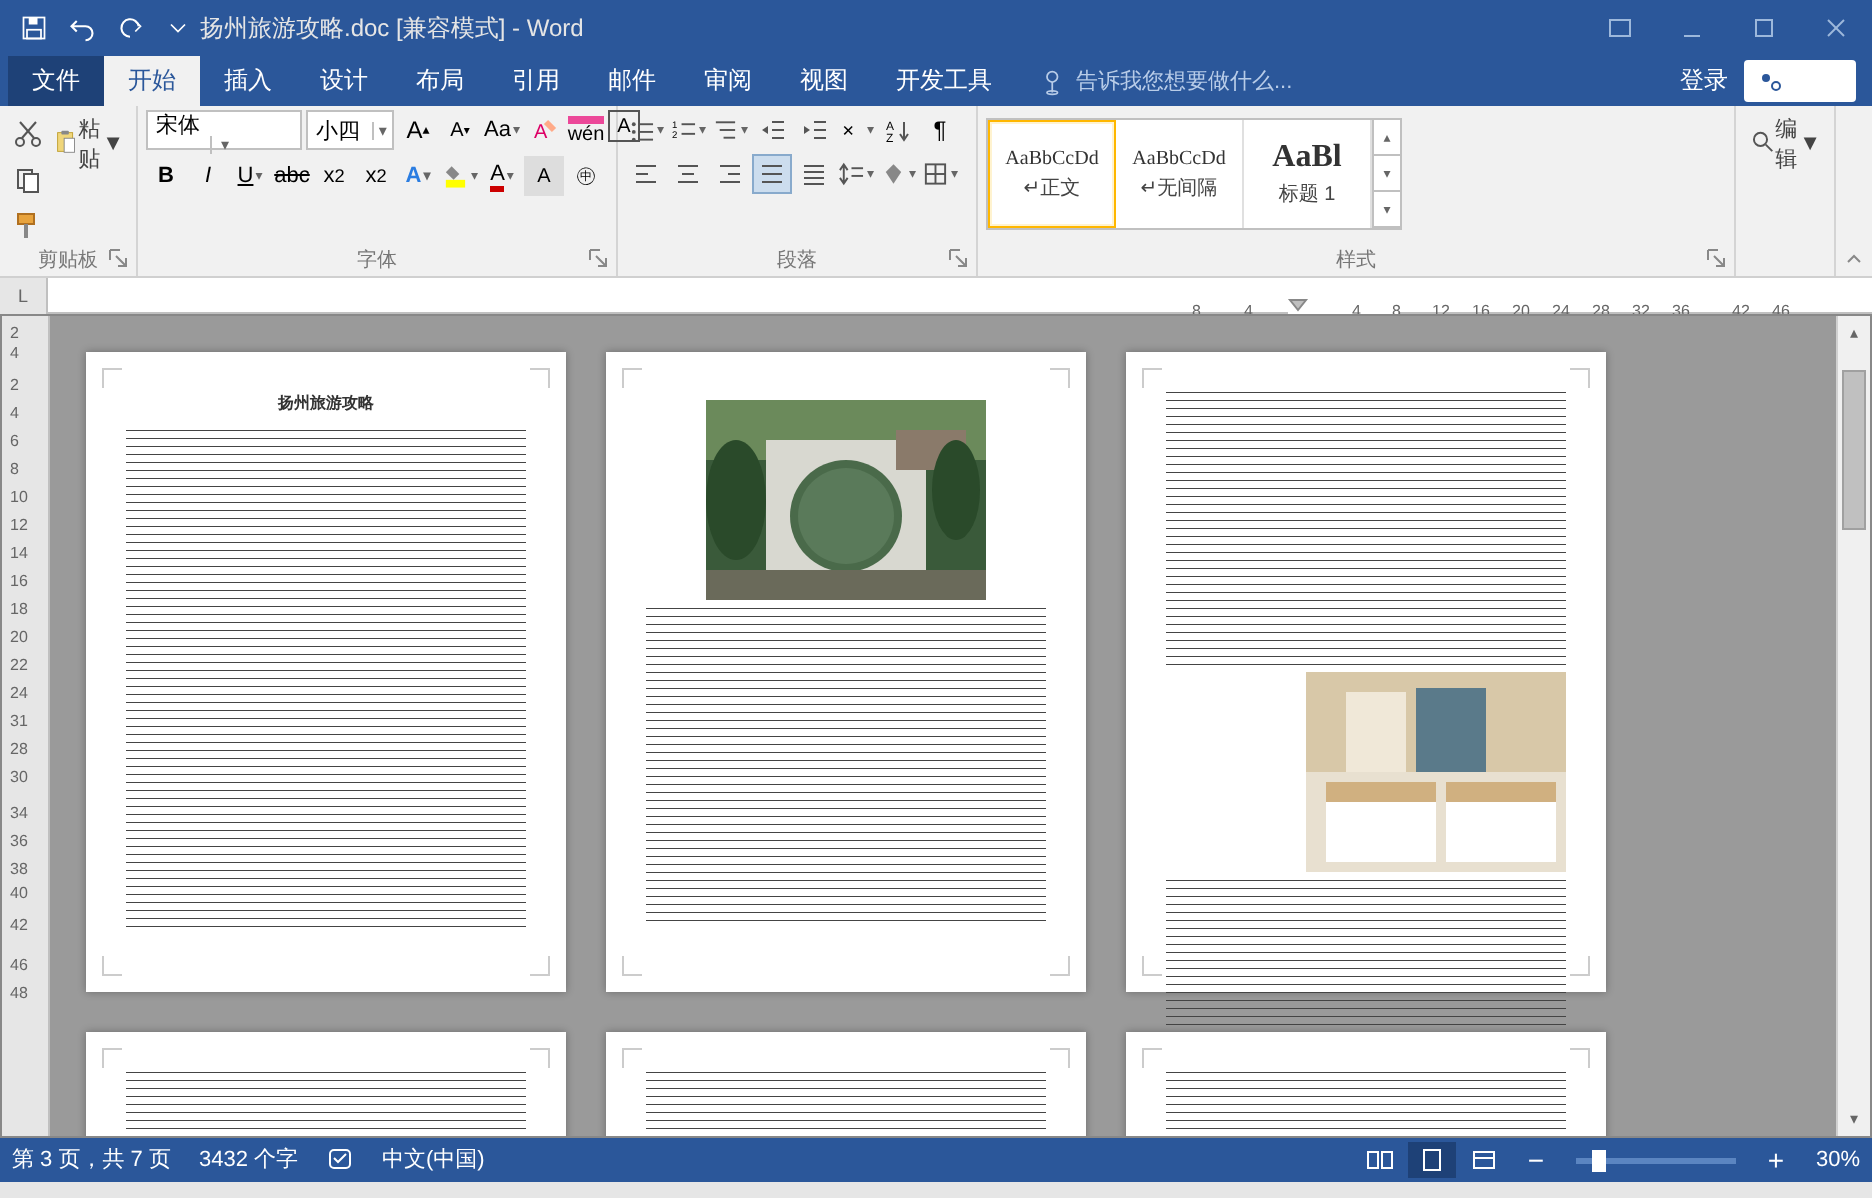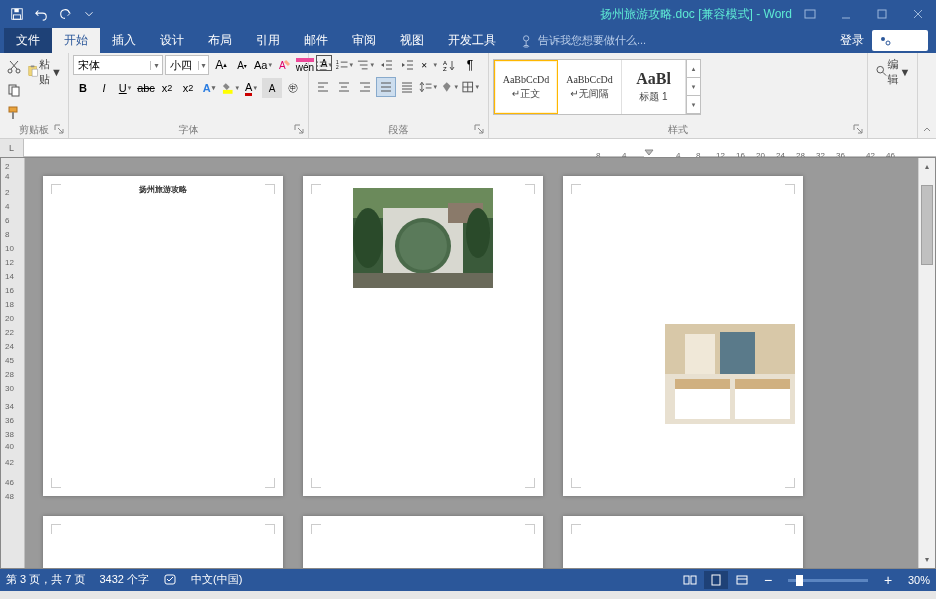--- a/index.html
+++ b/index.html
@@ -3,21 +3,21 @@
 <meta charset="utf-8">
 <style>
 * { margin: 0; padding: 0; box-sizing: border-box; font-family: "Microsoft YaHei", "Segoe UI", Arial, sans-serif; }
 body { background: #e6e6e6; width: 936px; height: 599px; overflow: hidden; font-size: 11px; }
 
 
 .title-bar { background: #2b579a; height: 28px; display: flex; align-items: center; color: #fff; }
 .qat { display: flex; align-items: center; padding-left: 6px; gap: 2px; }
 .qat-item { width: 22px; height: 22px; display: flex; align-items: center; justify-content: center; cursor: pointer; }
 .qat-item svg { width: 14px; height: 14px; }
-.title-text { flex: 1; text-align: right; font-size: 12px; color: #5eead4; }
+.title-text { flex: 1; text-align: left; font-size: 12px; color: #e5e5e5; }
 .window-controls { display: flex; align-items: center; }
 .win-btn { width: 36px; height: 28px; display: flex; align-items: center; justify-content: center; cursor: pointer; }
 .win-btn svg { width: 12px; height: 12px; stroke: #9db8db; fill: none; stroke-width: 1; }
 
 
 .ribbon-tabs { background: #2b579a; height: 25px; display: flex; align-items: stretch; padding-left: 4px; }
 .tab { padding: 0 12px; display: flex; align-items: center; color: #fff; font-size: 12px; cursor: pointer; }
 .tab.file { background: #1e4177; }
 .tab.active { background: #f1f1f1; color: #2b579a; }
 .tab.tell { color: #b8cce8; font-size: 11px; }
@@ -38,21 +38,21 @@
 .big-btn .icon { width: 28px; height: 28px; margin-bottom: 2px; }
 .big-btn span { font-size: 11px; color: #444; }
 
 .clip-left { display: flex; flex-direction: column; gap: 3px; padding-top: 2px; }
 .small-icon-btn { width: 20px; height: 20px; cursor: pointer; display:flex; align-items:center; justify-content:center;}
 
 .font-combo { display: flex; gap: 2px; margin-bottom: 3px;}
 .combo { display: flex; align-items: center; background: #fff; border: 1px solid #c0c0c0; height: 20px; font-size: 11px; }
 .combo input { border: none; outline: none; padding: 0 4px; width: 100%; font-size: 11px; }
 .combo .dd { border-left: 1px solid #c0c0c0; width: 14px; text-align: center; color: #666; cursor: pointer; font-size: 8px;}
-.font-name { width: 90px; }
+.font-name { width: 78px; flex-direction: column; }
 .font-size { width: 44px; }
 .icon-row { display: flex; gap: 1px; margin-bottom: 2px; }
 .icon-row > * { width: 20px; height: 20px; display: flex; align-items: center; justify-content: center; cursor: pointer; border: 1px solid transparent;}
 .dd-arrow { font-size: 7px; color: #666; margin-left: 1px; }
 
 .styles-gallery { display: flex; gap: 0; border: 1px solid #c0c0c0; background: #fff; height: 56px; margin-top: 4px;}
 .style-item { width: 64px; border-right: 1px solid #e0e0e0; display: flex; flex-direction: column; align-items: center; justify-content: center; cursor: pointer;}
 .style-item .preview { font-family: "SimSun", serif; color: #333; }
 .style-item .lbl { font-size: 10px; color: #444; margin-top: 2px;}
 .style-item.active { border: 1px solid #ffb700; box-shadow: inset 0 0 0 1px #fff3d0;}
@@ -65,21 +65,21 @@
 .ruler-ticks { flex:1; position:relative; font-size:8px; color:#666; background:#e6e6e6;}
 .ruler-ticks .num { position:absolute; top:3px;}
 .ruler-margin-zone { position:absolute; background:#fff; height:18px; top:0;}
 
 
 .doc-area { display: flex; height: 412px; background: #9a9a9a; border: 1px solid #888; position: relative; overflow: hidden;}
 .ruler-v { width: 24px; background: #e6e6e6; border-right: 1px solid #c0c0c0; font-size: 8px; color:#666; position: relative;}
 .ruler-v .num { position:absolute; left:4px; }
 .pages-wrap { flex:1; overflow: hidden; position: relative;}
 .pages { display: flex; flex-wrap: wrap; gap: 20px; padding: 18px; }
-.page { background: #fff; width: 240px; height: 320px; box-shadow: 0 0 4px rgba(0,0,0,.3); position: relative; padding: 8px; font-size: 5px; color:#333; line-height: 1.6;}
+.page { background: #fff; width: 240px; height: 320px; box-shadow: 0 0 4px rgba(0,0,0,.3); position: relative; padding: 20px; font-size: 5px; color:#333; line-height: 1.6;}
 .page-title-doc { text-align:center; font-weight:bold; font-size: 8px; margin-bottom: 6px;}
 .page .corner { position:absolute; width:10px; height:10px; border:1px solid #ccc;}
 .page .c-tl{top:8px;left:8px;border-right:none;border-bottom:none;}
 .page .c-tr{top:8px;right:8px;border-left:none;border-bottom:none;}
 .page .c-bl{bottom:8px;left:8px;border-right:none;border-top:none;}
 .page .c-br{bottom:8px;right:8px;border-left:none;border-top:none;}
 .photo { width: 140px; height: 100px; margin: 4px auto; display:block;}
 .photo-room { width: 130px; height: 100px; float:right; margin: 0 0 4px 4px;}
 .line-fill { background: repeating-linear-gradient(#444 0 .5px, transparent .5px 4px); height: 100%; }
 .scrollbar-v { width: 17px; background: #f0f0f0; border-left: 1px solid #d0d0d0; display:flex; flex-direction:column;}
@@ -499,21 +499,21 @@
     <span class="num" style="top:58px">6</span>
       <span class="num" style="top:72px">8</span>
     <span class="num" style="top:86px">10</span>
       <span class="num" style="top:100px">12</span>
     <span class="num" style="top:114px">14</span>
       <span class="num" style="top:128px">16</span>
     <span class="num" style="top:142px">18</span>
       <span class="num" style="top:156px">20</span>
     <span class="num" style="top:170px">22</span>
       <span class="num" style="top:184px">24</span>
-    <span class="num" style="top:198px">45</span>
+    <span class="num" style="top:198px">31</span>
       <span class="num" style="top:212px">28</span>
     <span class="num" style="top:226px">30</span>
       <span class="num" style="top:244px">34</span>
     <span class="num" style="top:258px">36</span>
       <span class="num" style="top:272px">38</span>
     <span class="num" style="top:284px">40</span>
       <span class="num" style="top:300px">42</span>
     <span class="num" style="top:320px">46</span>
       <span class="num" style="top:334px">48</span>
   </div>

